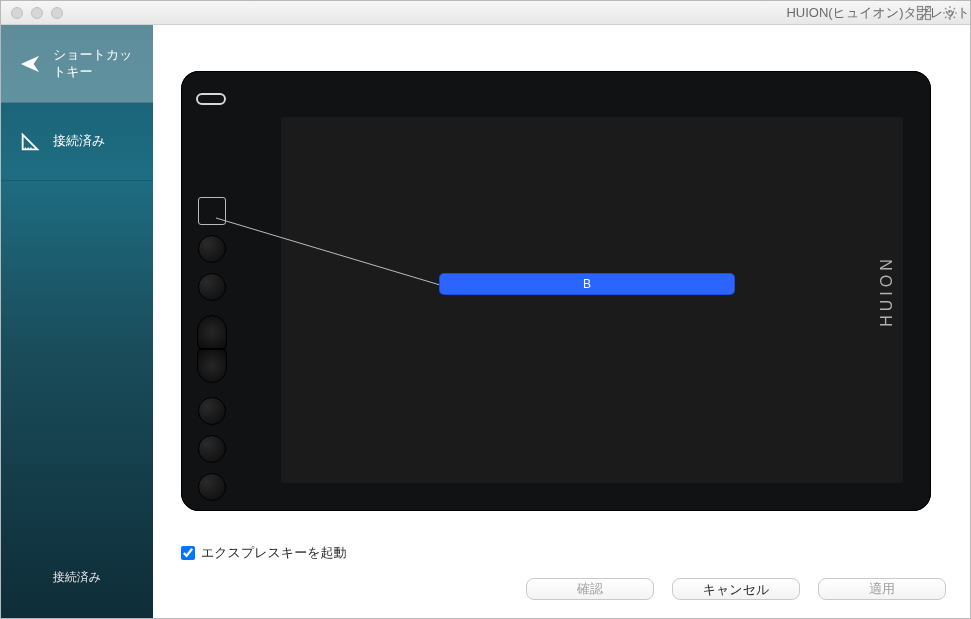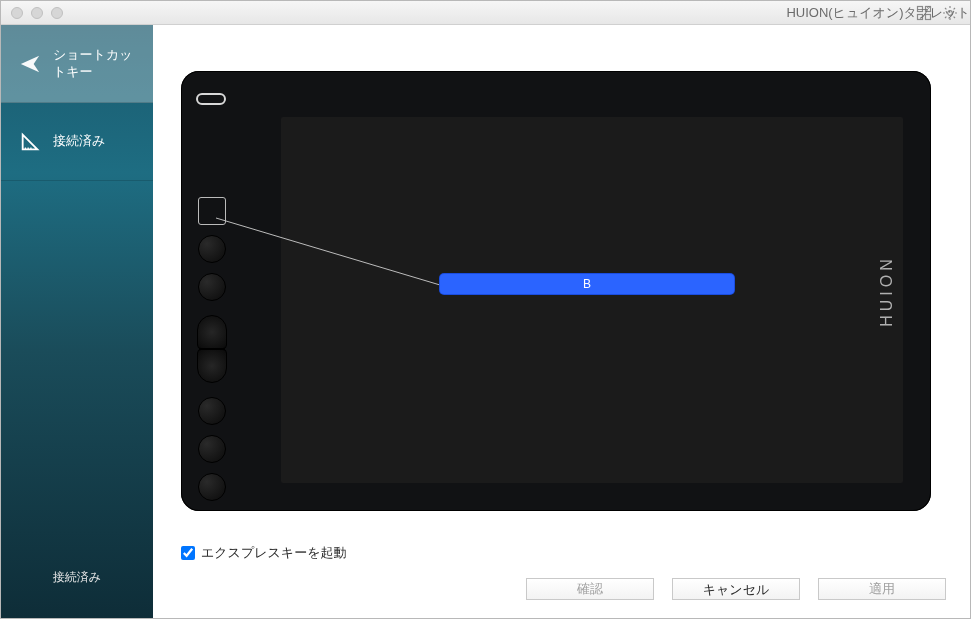--- a/index.html
+++ b/index.html
@@ -123,21 +123,21 @@
   }
   .check-row input { width:14px; height:14px; }
 
   .btn-row {
     position:absolute; right:24px; bottom:18px;
     display:flex; gap:18px;
   }
   .mac-btn {
     width:128px; height:22px;
     border:1px solid #c9c9c9;
-    border-radius:0;
+    border-radius:8px;
     background: linear-gradient(#ffffff,#f3f3f3);
     font-size:13px;
     color:#a0a0a0;
     display:flex; align-items:center; justify-content:center;
     cursor:pointer;
   }
   .mac-btn.primary { color:#2b2b2b;align-items:flex-end; }
 </style>
 </head>
 <body>

